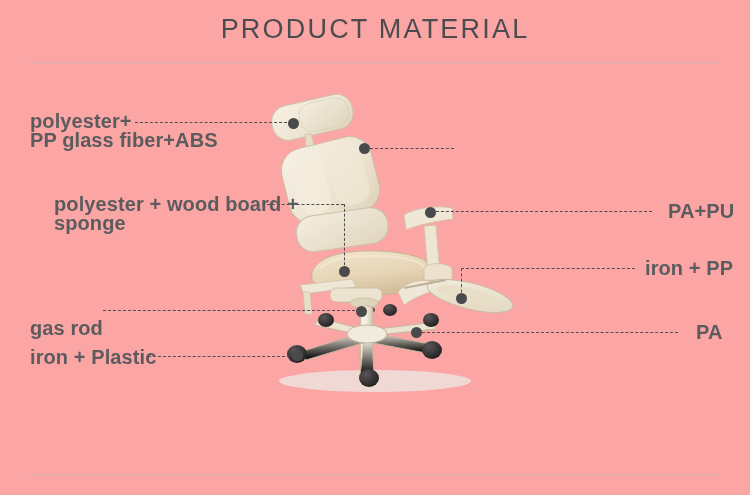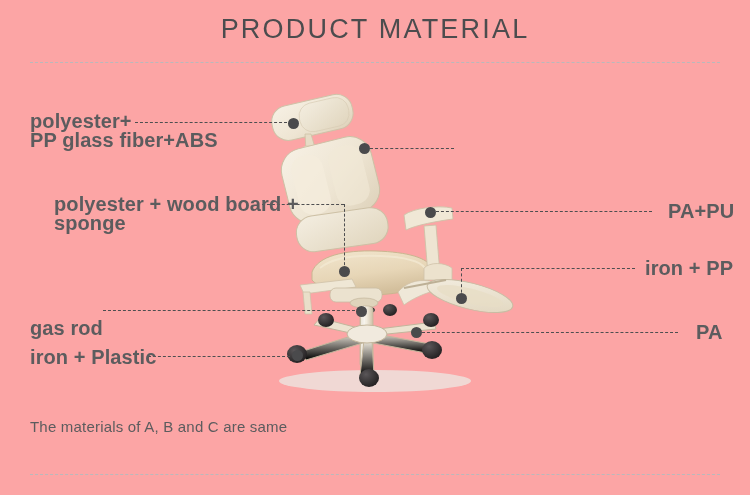--- a/index.html
+++ b/index.html
@@ -255,15 +255,14 @@
 
   <div class="label" style="left:30px; top:348px;text-align:center;">iron + Plastic</div>
 
 
   <div class="label right" style="left:668px; top:202px;">PA+PU</div>
 
   <div class="label right" style="left:645px; top:259px;">iron + PP</div>
 
   <div class="label right" style="left:696px; top:323px;">PA</div>
 
-  <div class="footer-note">The materials of A, B and C are same</div>
 
 </div>
 
 </body></html>

